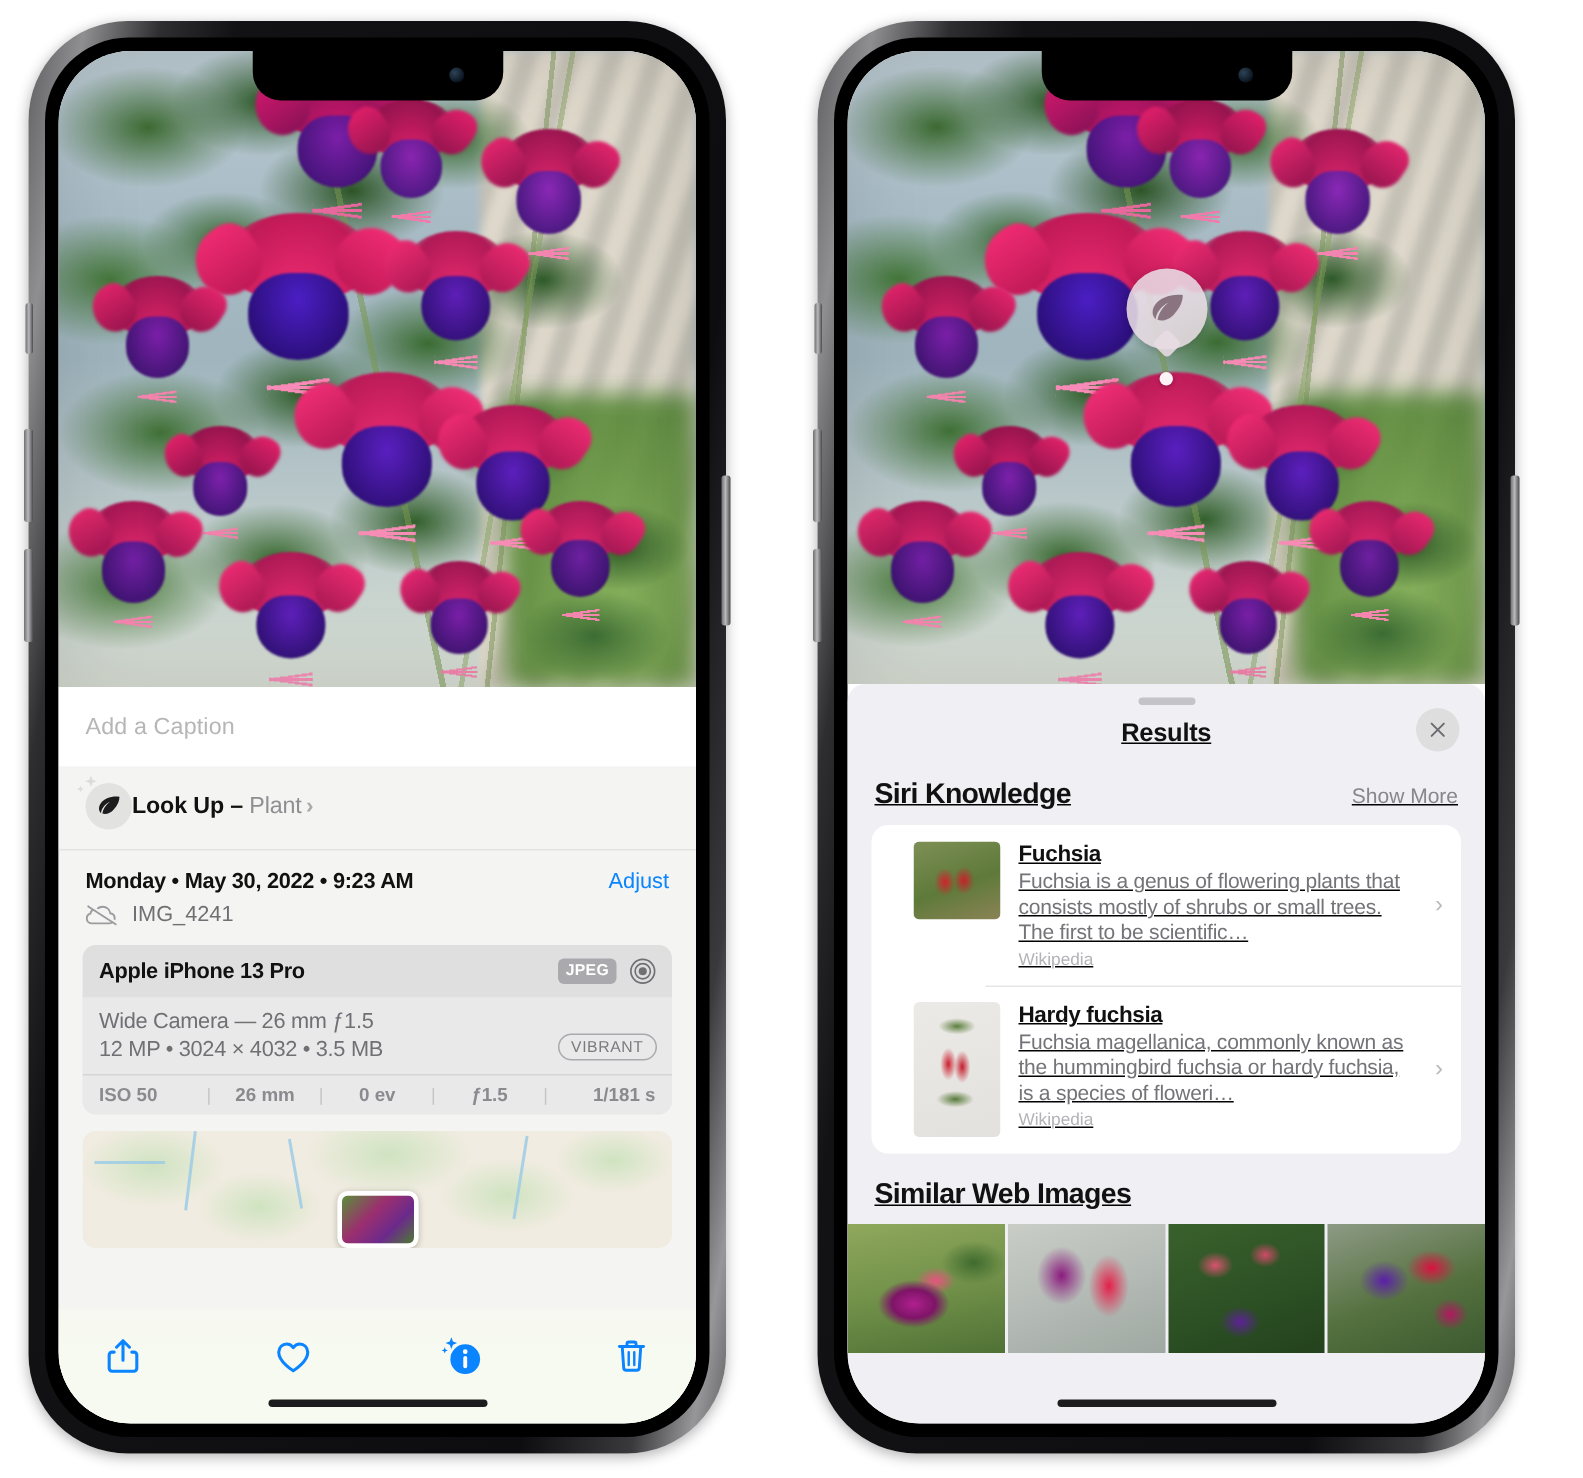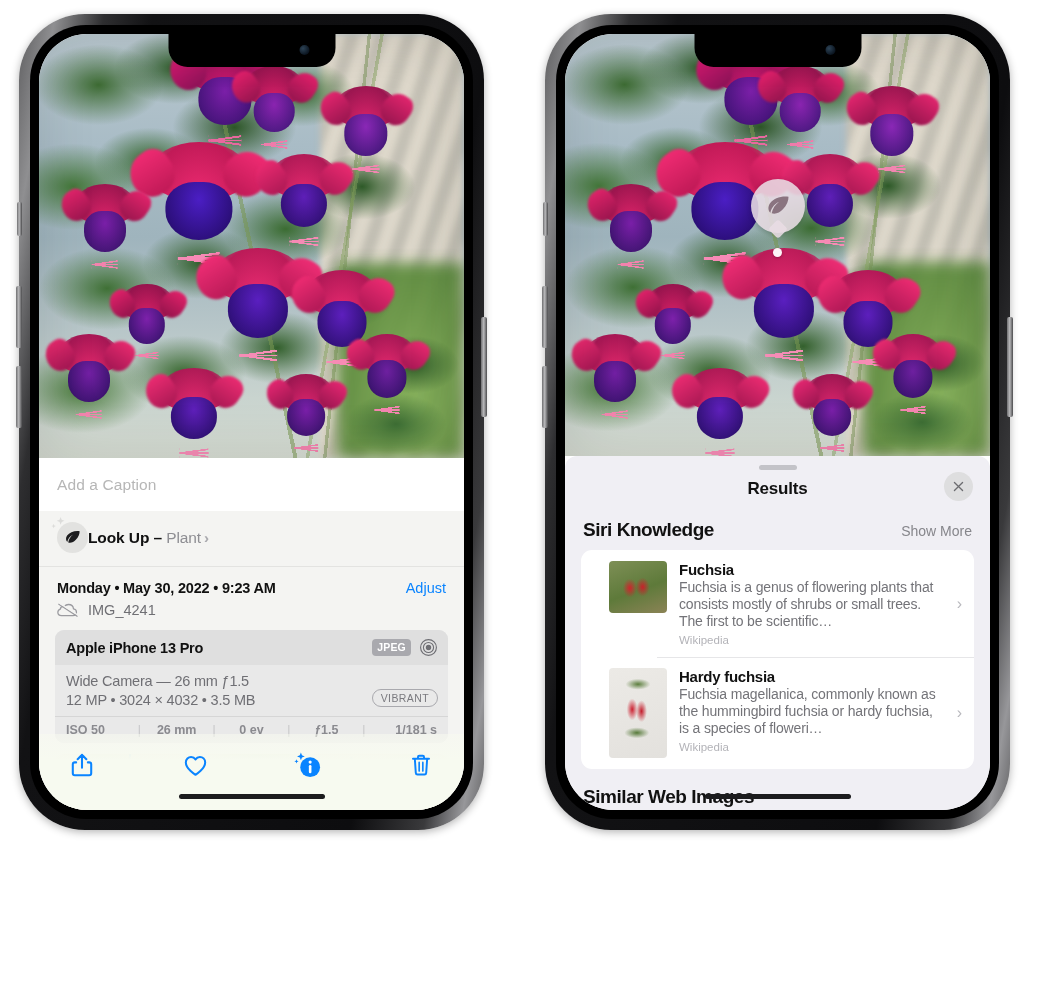--- a/index.html
+++ b/index.html
@@ -8,21 +8,21 @@
     background: #ffffff;
     font-family: "Liberation Sans", sans-serif;
     overflow: hidden;
     position: relative;
   }
 
   
   .phone {
     position: absolute;
     top: 14px;
-    width: 465px; height: 816px;
+    width: 465px; height: 955px;
     border-radius: 66px;
     background: linear-gradient(100deg,#5c5c5e 0%,#8f8f91 6%,#2e2e30 14%,#121214 22%,#0d0d0f 78%,#3a3a3c 90%,#97979a 96%,#5d5d5f 100%);
     padding: 11px;
     box-shadow: 0 2px 9px rgba(0,0,0,.30);
   }
   .phone.left  { left: 19px; }
   .phone.right { left: 545px; }
 
   .bezel {
     width: 100%; height: 100%;
@@ -241,20 +241,21 @@
     padding: 14px 26px 0 26px;
   }
   .tool-bar .tool { width: 34px; height: 34px; display: flex; align-items: center; justify-content: center; }
 
   
   .results-sheet {
     position: absolute; left: 0; right: 0; bottom: 0;
     background: #f0eff4;
     border-top-left-radius: 12px; border-top-right-radius: 12px;
     overflow: hidden;
+    text-decoration: underline;
   }
   .grabber { width: 38px; height: 5px; border-radius: 3px; background: #c3c3c8; margin: 9px auto 0; }
   .sheet-head {
     position: relative; text-align: center; padding: 9px 0 14px;
   }
   .sheet-title { font-size: 17px; font-weight: 700; color: #111; letter-spacing: -.2px; }
   .close-btn {
     position: absolute; right: 17px; top: 2px;
     width: 29px; height: 29px; border-radius: 50%; background: #dededf;
     display: flex; align-items: center; justify-content: center;

